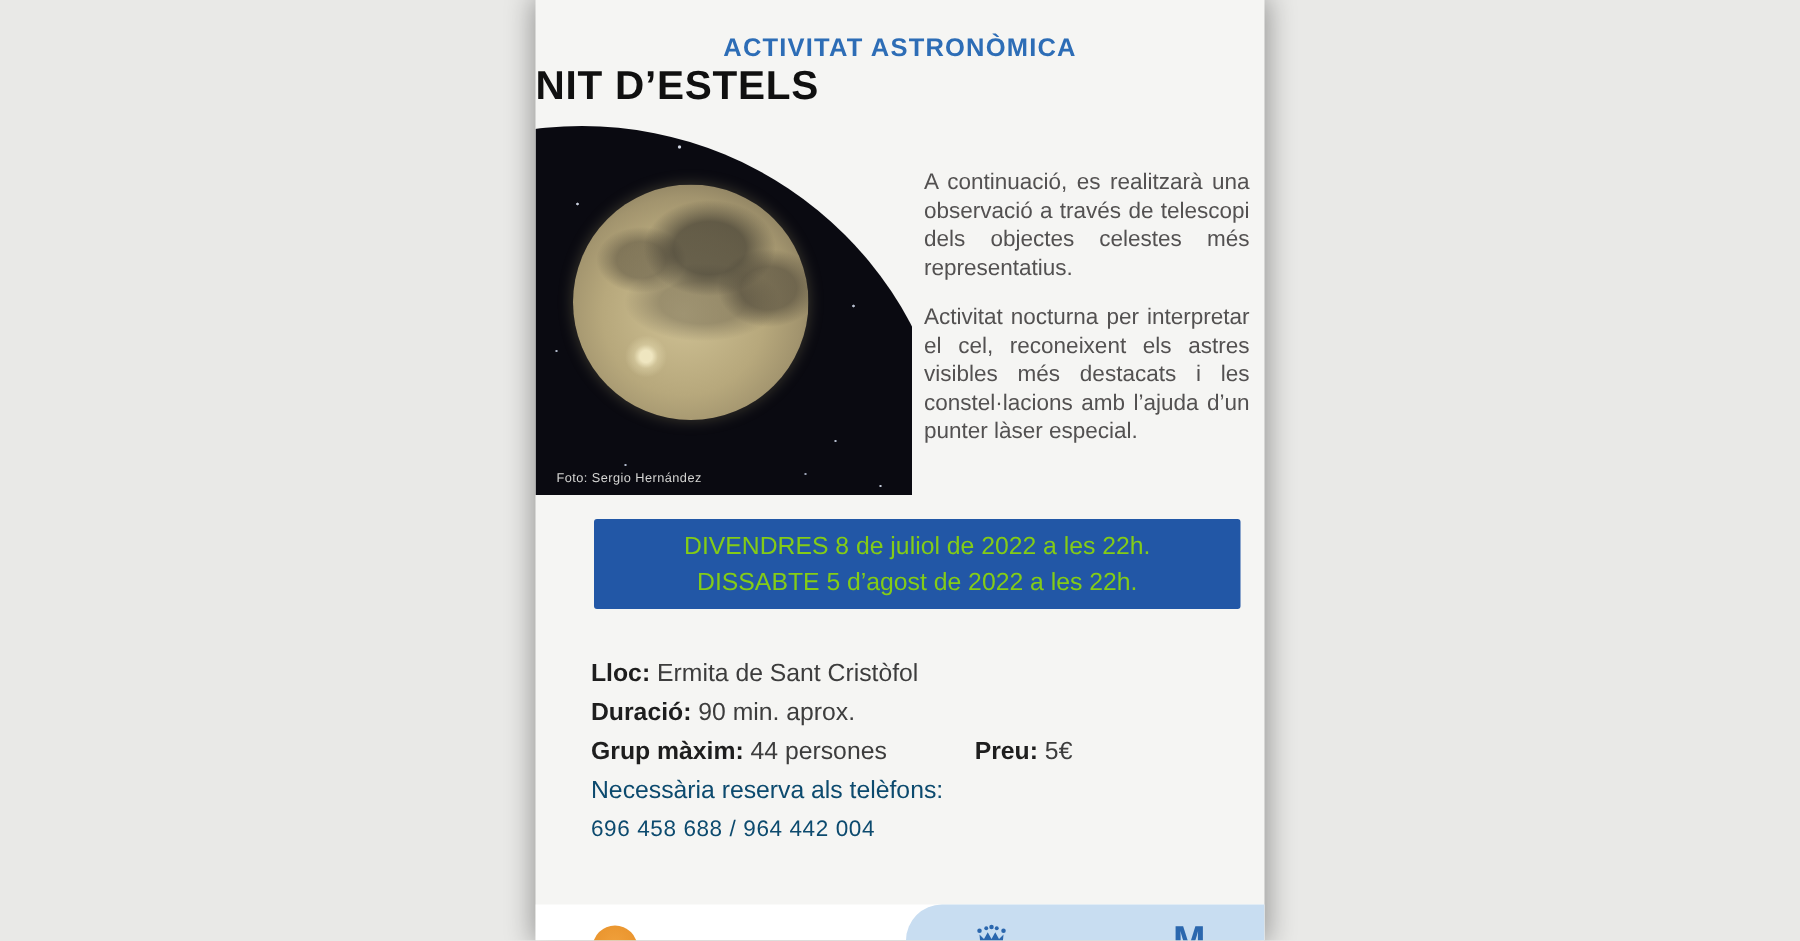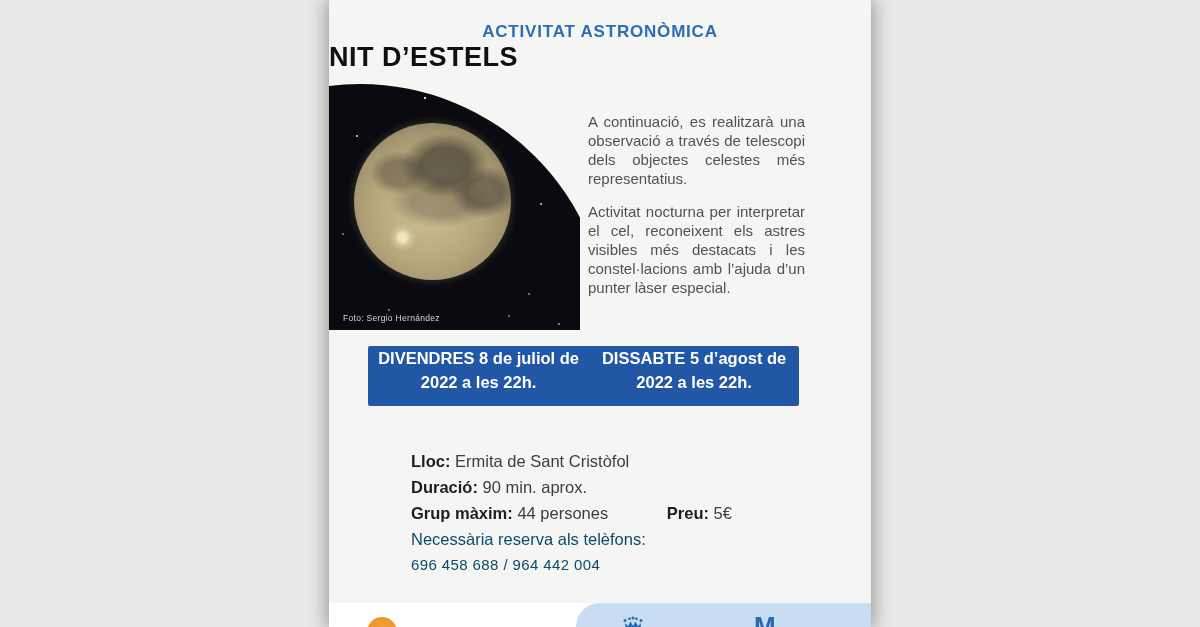--- a/index.html
+++ b/index.html
@@ -5,21 +5,21 @@
   html, body { margin: 0; padding: 0; }
   body {
     width: 1200px; height: 627px;
     background: #e9e9e7;
     font-family: "Liberation Sans", sans-serif;
     display: flex; justify-content: center; align-items: flex-start;
     overflow: hidden;
   }
   .poster {
     position: relative;
-    width: 542px; height: 627px;
+    width: 486px; height: 627px;
     background: #f5f5f3;
     box-shadow: 0 0 18px 2px rgba(0,0,0,0.38);
     overflow: hidden;
   }
   
   .kicker {
     position: absolute; top: 22px; left: 0; right: 0;
     text-align: center;
     font-size: 17px; font-weight: bold; letter-spacing: 0.8px;
     color: #2d6db6;
@@ -69,28 +69,28 @@
     position: absolute; left: 259px; top: 112px; width: 217px;
     font-size: 15px; line-height: 19px; color: #535151;
     text-align: justify;
   }
   .intro p { margin: 0 0 14px 0; }
   
   .dates-banner {
     position: absolute; left: 39px; top: 346px;
     width: 431px; height: 60px;
     background: #2257a6; border-radius: 2px;
-    color: #ffffff; text-align: center;
-    font-size: 16.5px; line-height: 24px; font-weight: 700;
-    display: flex; justify-content: center;
+    color: #84cc16; text-align: center;
+    font-size: 16.5px; line-height: 24px; font-weight: 400;
+    display: flex; flex-direction: column; justify-content: center;
   }
   
   .details {
-    position: absolute; left: 37px; top: 448px;
-    font-size: 16.5px; line-height: 26px; color: #3d3d3d; margin-left: 45px;
+    position: absolute; left: 37px; top: 436px;
+    font-size: 16.5px; line-height: 26px; color: #3d3d3d;
   }
   .details .lbl { font-weight: bold; color: #1e1e1e; }
   .details .preu { margin-left: 34px; padding-left: 20px; }
   .details .strong-row { font-weight: normal; color: #0c4a6e; }
   .details .phones { font-size: 15px; letter-spacing: 0.4px; }
   
   .footer {
     position: absolute; left: 0; right: 0; bottom: 0; height: 24px;
     background: #ffffff;
   }

